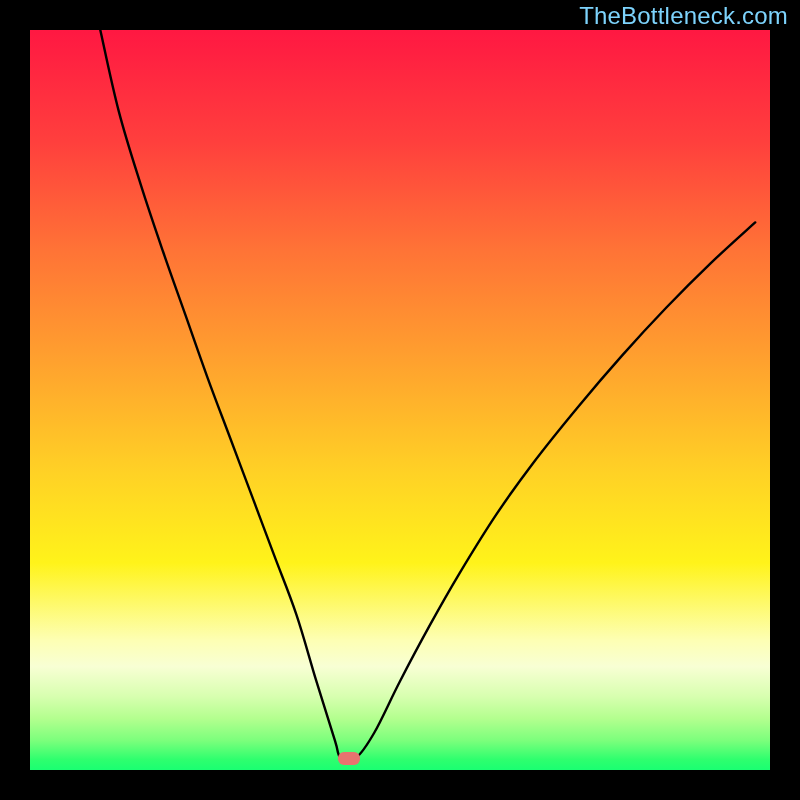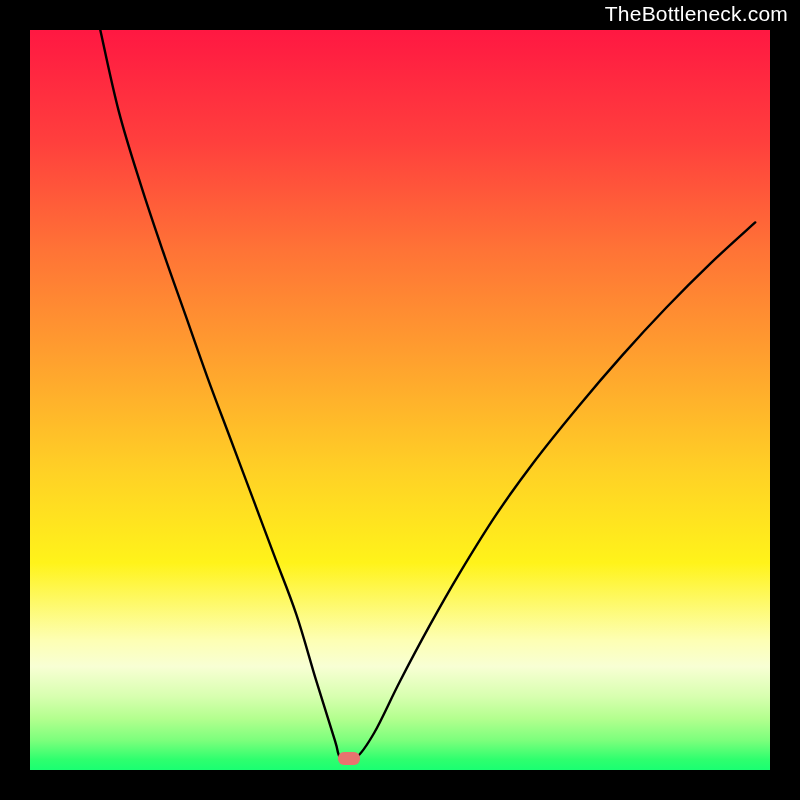--- a/index.html
+++ b/index.html
@@ -8,23 +8,23 @@
     height: 800px;
     background: #000;
     position: relative;
     font-family: Arial, Helvetica, sans-serif;
     overflow: hidden;
   }
   .watermark {
     position: absolute;
     top: 2px;
     right: 12px;
-    font-size: 21px;
+    font-size: 24px;
     font-weight: 500;
-    color: #ffffff;
+    color: #7dd3fc;
     letter-spacing: 0.2px;
     z-index: 5;
     text-align: center;
   }
   .plot-area {
     position: absolute;
     left: 30px;
     top: 30px;
     width: 740px;
     height: 740px;

